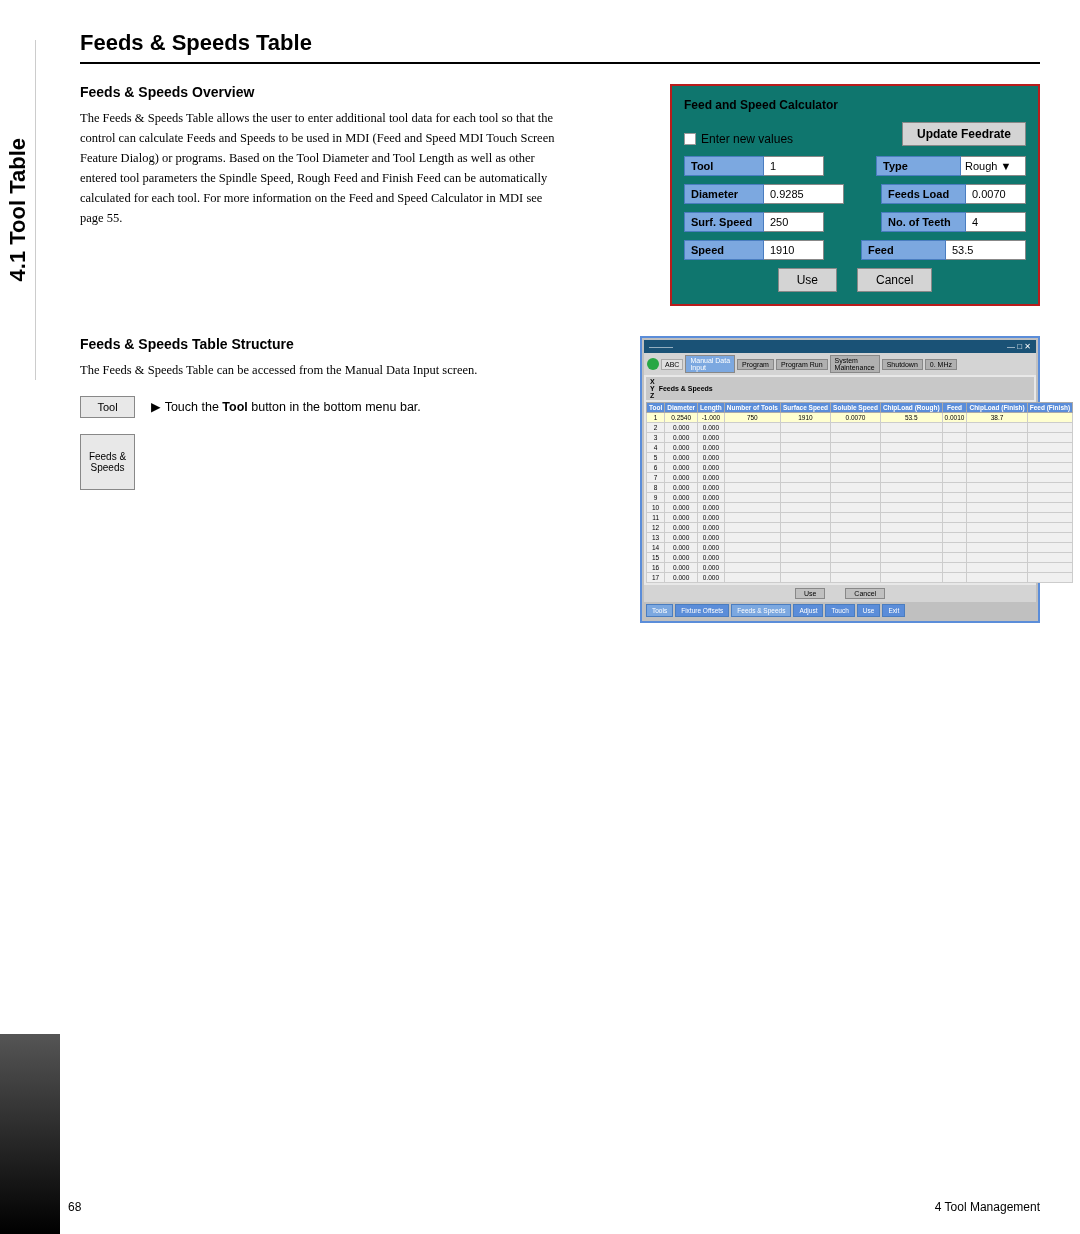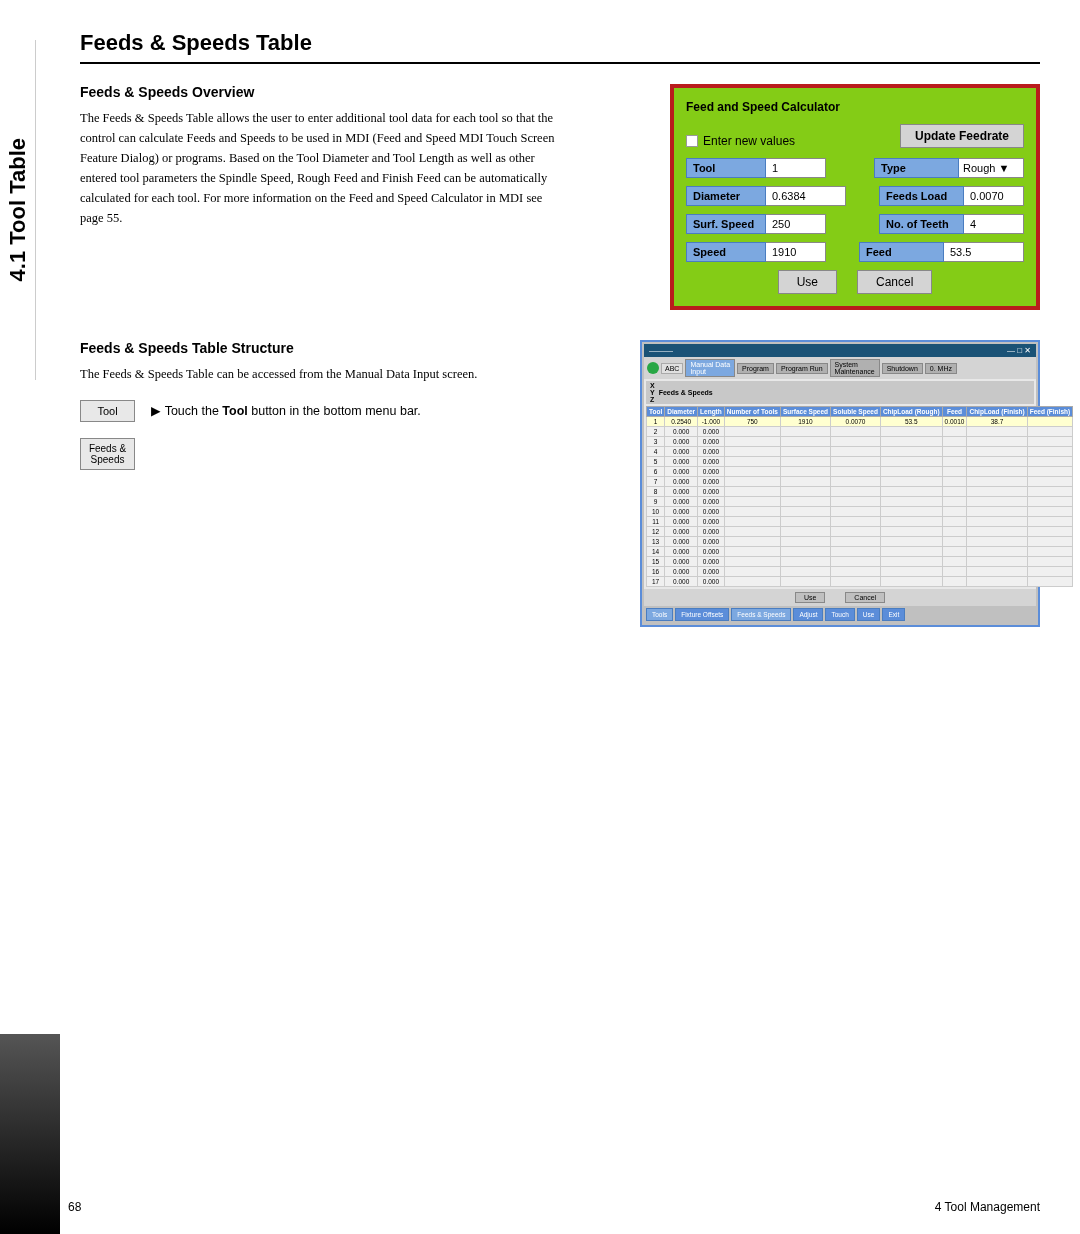--- a/index.html
+++ b/index.html
@@ -71,23 +71,23 @@
     }
     .top-left {
       flex: 1;
     }
     .top-right {
       flex: 0 0 370px;
     }
 
     
     .calc-box {
-      border: 4px solid #b91c1c;
+      border: 2px solid #b91c1c;
       padding: 12px;
-      background: #84cc16;
+      background: #0f766e;
     }
     .calc-box-title {
       font-size: 12px;
       font-weight: bold;
       margin-bottom: 10px;
       color: #000;
     }
     .calc-row {
       display: flex;
       align-items: center;
@@ -391,21 +391,21 @@
           <div style="flex:1"></div>
           <div class="field-pair">
             <span class="field-label-right">Type</span>
             <span class="type-select">Rough ▼</span>
           </div>
         </div>
 
         <div class="calc-row">
           <div class="field-pair">
             <span class="field-label">Diameter</span>
-            <span class="field-value field-value-wide">0.6384</span>
+            <span class="field-value field-value-wide">0.9285</span>
           </div>
           <div style="flex:1"></div>
           <div class="field-pair">
             <span class="field-label-right">Feeds Load</span>
             <span class="field-value">0.0070</span>
           </div>
         </div>
 
         <div class="calc-row">
           <div class="field-pair">
@@ -444,21 +444,21 @@
       <h2 class="section-title">Feeds &amp; Speeds Table Structure</h2>
       <p class="body-text">The Feeds &amp; Speeds Table can be accessed from the Manual Data Input screen.</p>
 
       <div class="button-example">
         <div class="example-btn">Tool</div>
         <div class="arrow-text">
           <span class="arrow">▶</span>Touch the <strong>Tool</strong> button in the bottom menu bar.
         </div>
       </div>
       <div class="button-example">
-        <div class="example-btn" style="white-space: pre-line; font-size: 10px; padding: 4px 6px;">Feeds &amp;
+        <div class="example-btn" style="white-space: pre-line; font-size: 10px; padding: 16px 6px;">Feeds &amp;
 Speeds</div>
       </div>
     </div>
 
     <div class="bottom-right">
       <div class="screenshot-box">
 
         <div class="ss-titlebar">
           <span>———</span>
           <span>— □ ✕</span>

